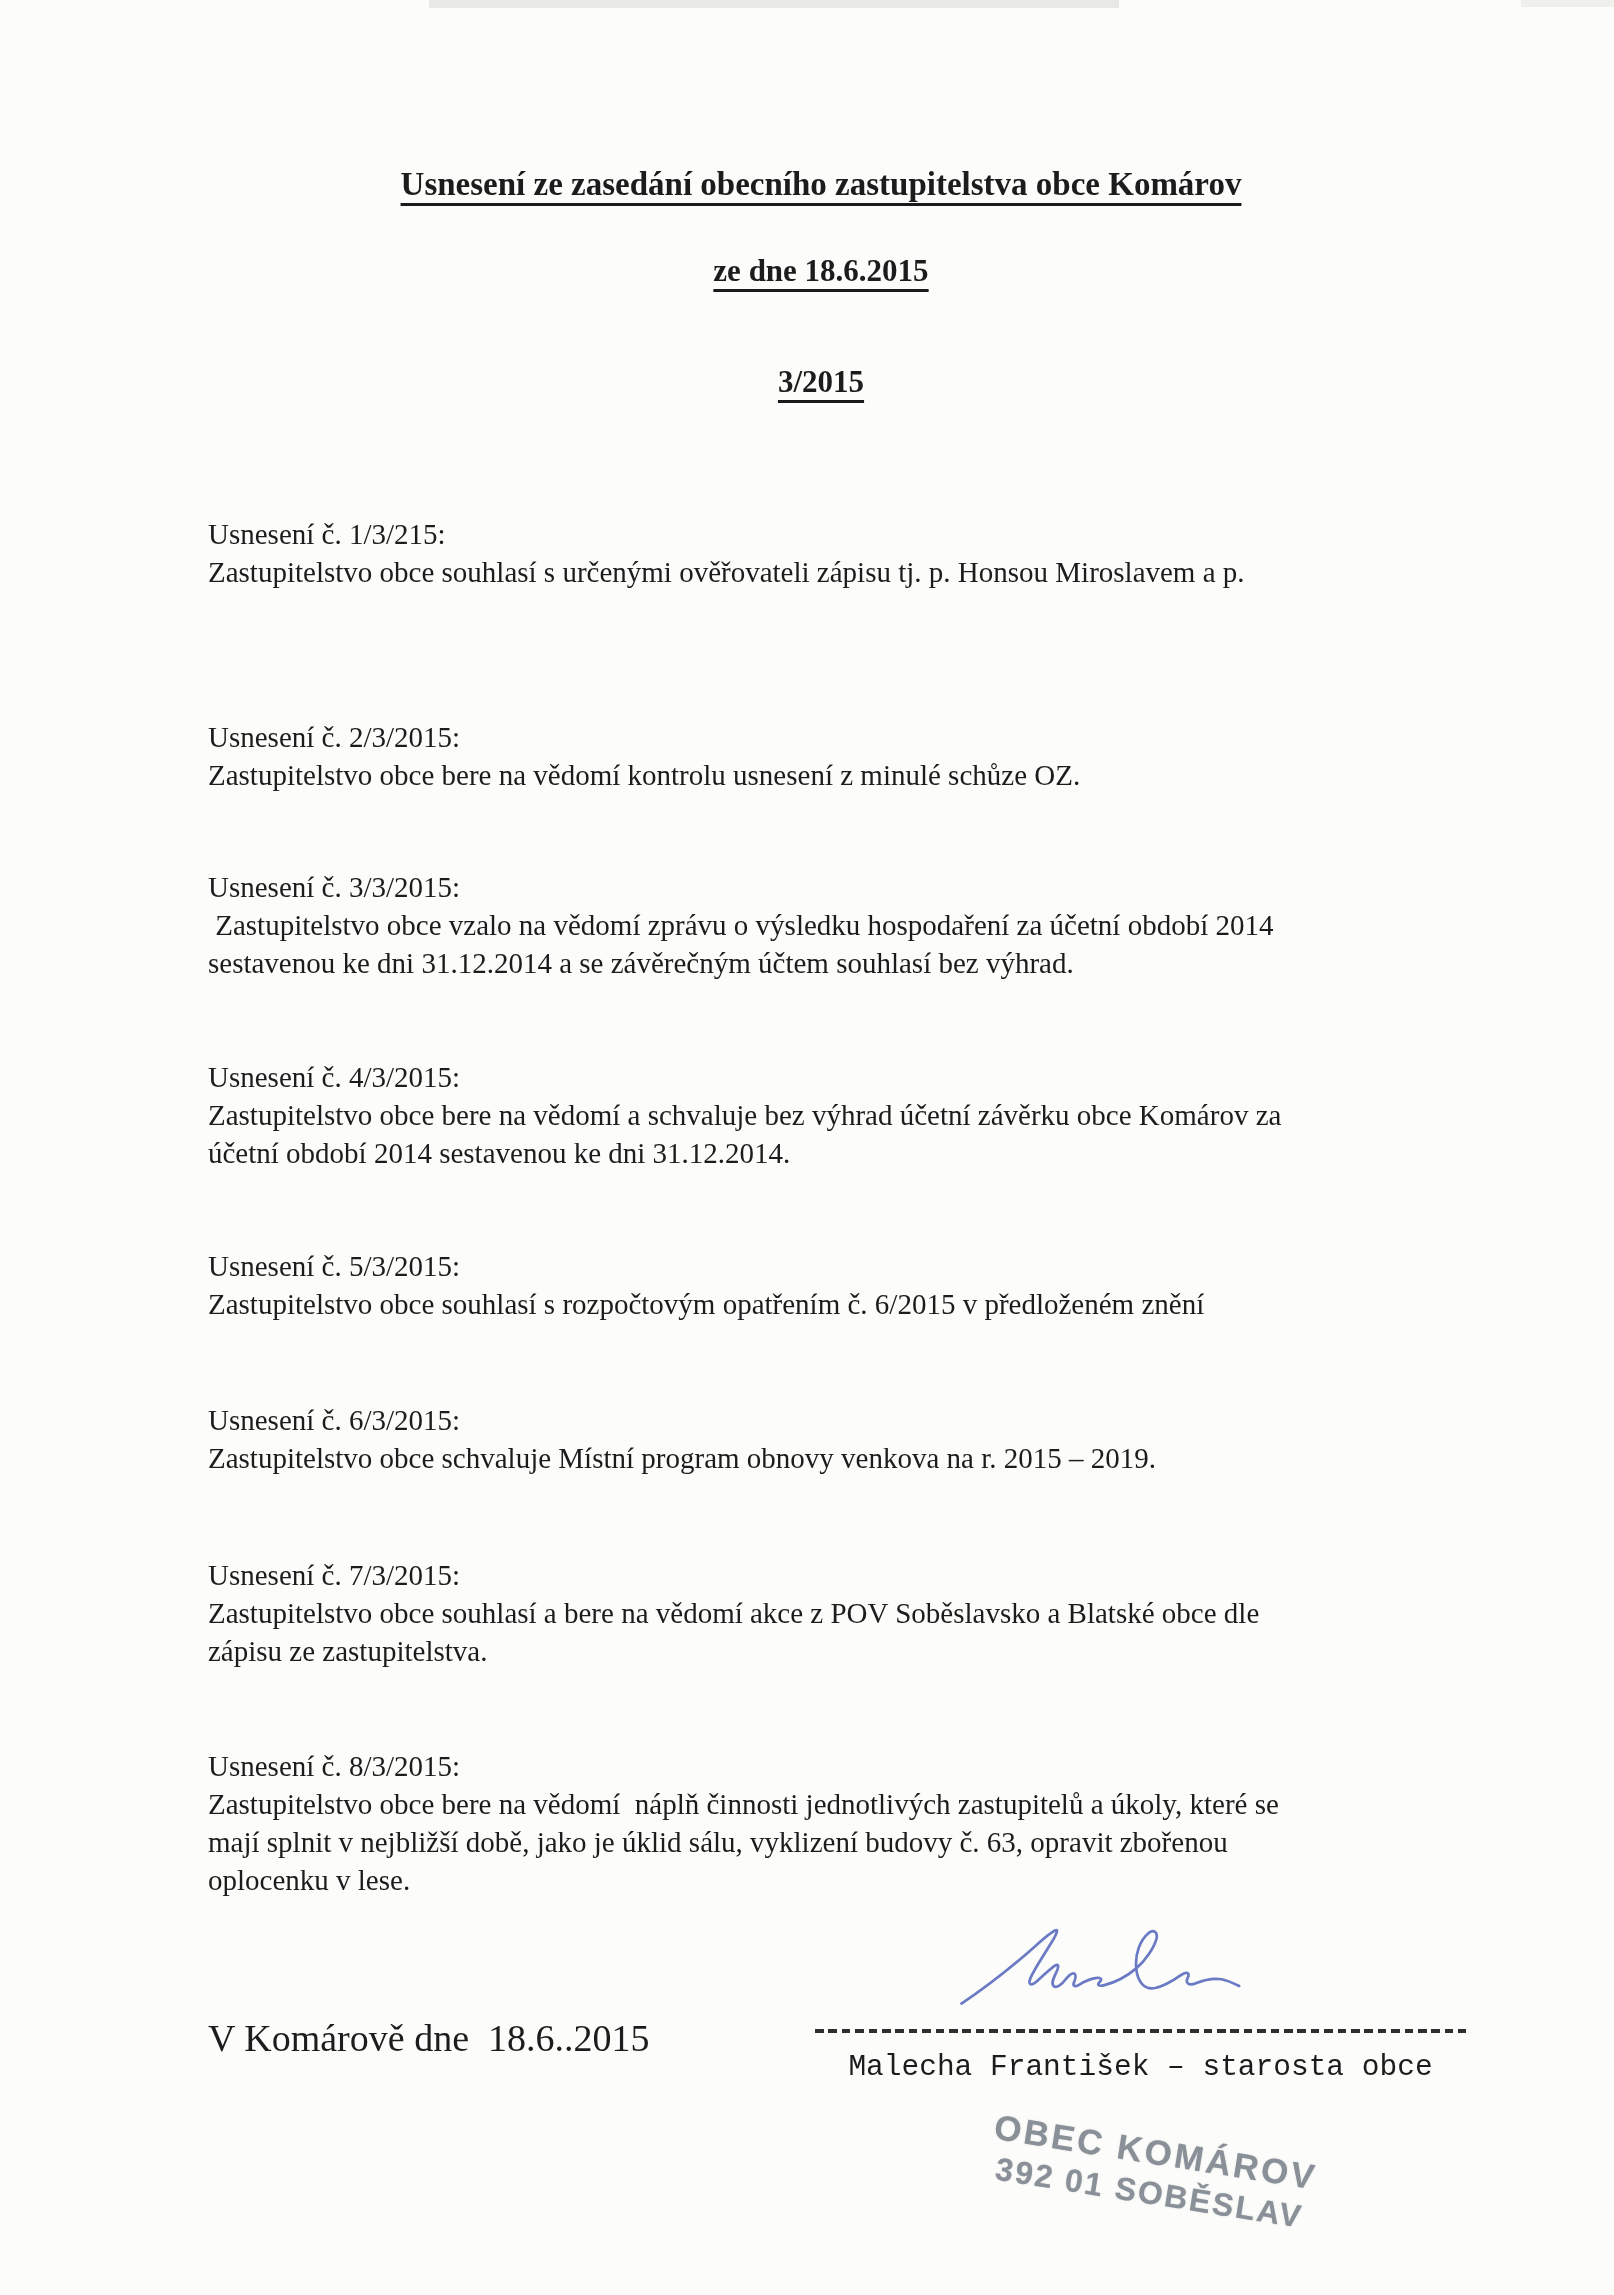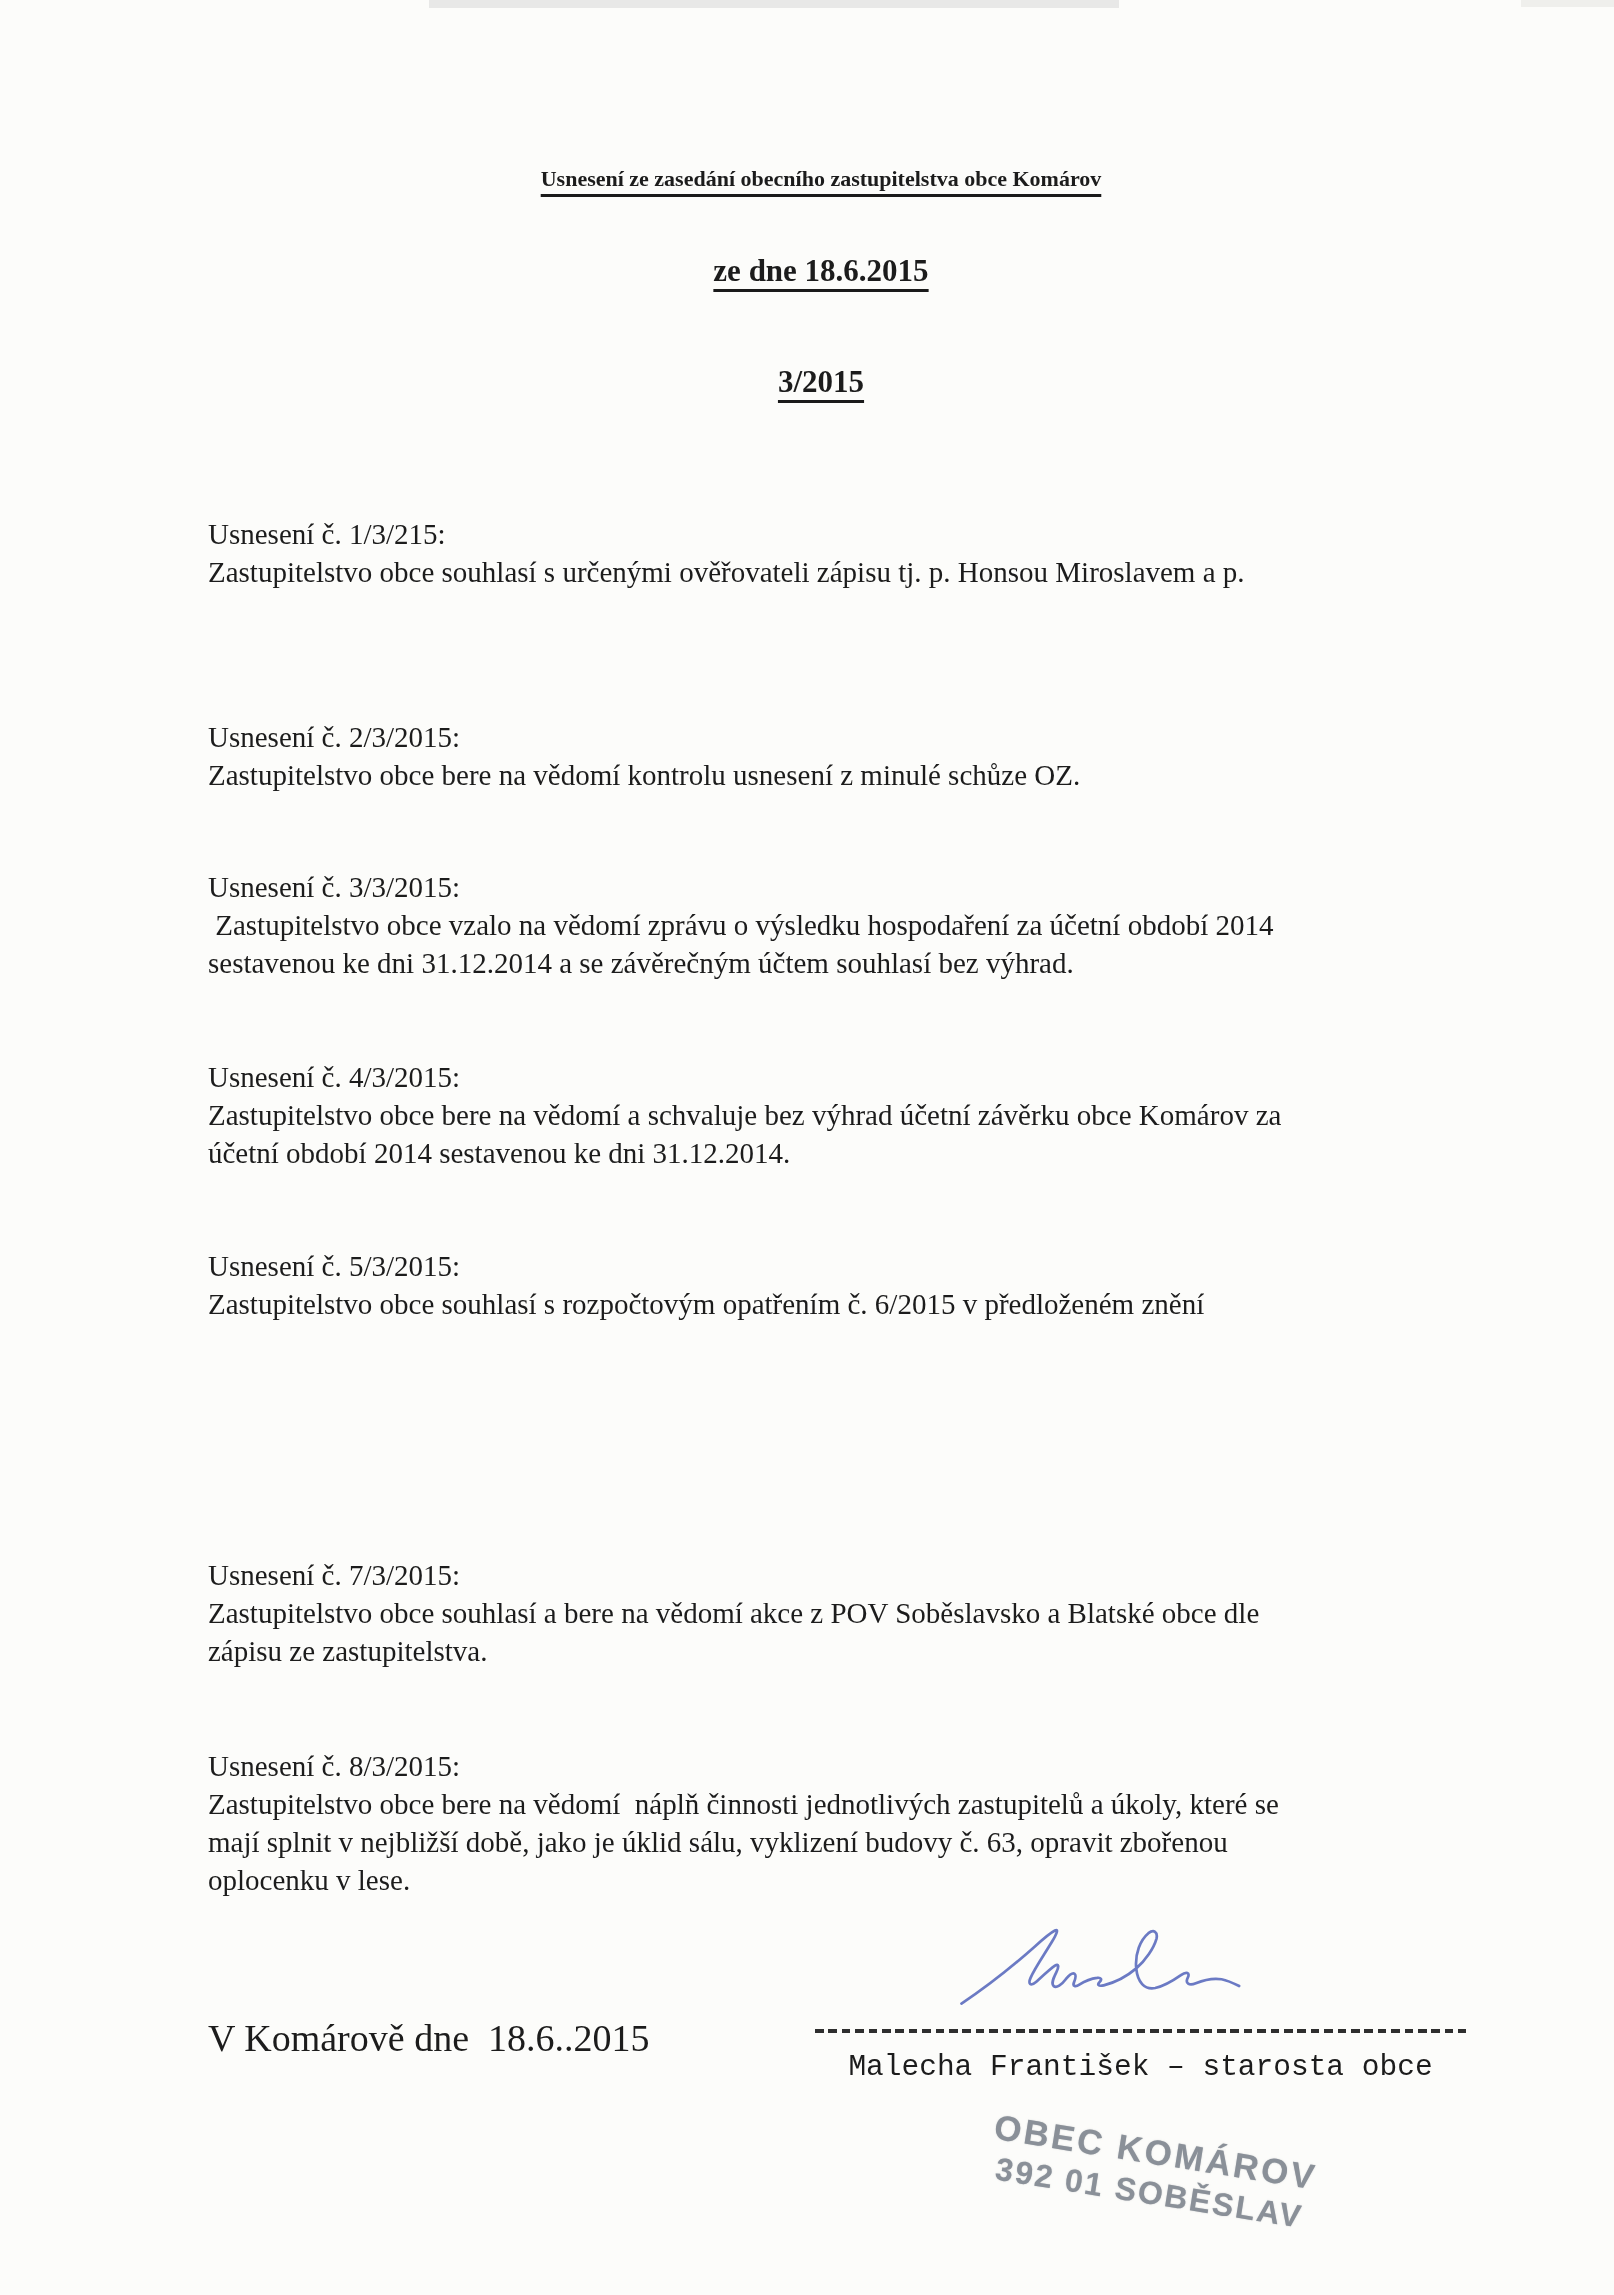--- a/index.html
+++ b/index.html
@@ -10,21 +10,21 @@
     background:#fcfcfa;
     font-family:"Liberation Serif","DejaVu Serif",serif;
     color:#1c1c1c;
     overflow:hidden;
   }
   
   .scan-smudge-1{position:absolute;left:429px;top:0;width:690px;height:8px;background:#e0e0de;opacity:.7;}
   .scan-smudge-2{position:absolute;left:1521px;top:0;width:93px;height:6.7px;background:#ebebe9;opacity:.8;}
 
   .title-block{position:absolute;left:208px;width:1226px;text-align:center;font-weight:bold;}
-  .t1{top:166px;font-size:22px;}
+  .t1{top:166px;font-size:33px;}
   .t2{top:253px;font-size:31px;}
   .t3{top:364px;font-size:31px;}
   .underlined{
     text-decoration:underline;
     text-decoration-thickness:3.4px;
     text-underline-offset:8px;
     text-decoration-color:#1a1a1a;
   }
 
   .section{position:absolute;left:208px;width:1247px;font-size:29px;line-height:38px;}
@@ -96,20 +96,24 @@
     <div class="line">Usnesení č. 4/3/2015:</div>
     <div class="line">Zastupitelstvo obce bere na vědomí a schvaluje bez výhrad účetní závěrku obce Komárov za</div>
     <div class="line">účetní období 2014 sestavenou ke dni 31.12.2014.</div>
   </div>
 
   <div class="section s5">
     <div class="line">Usnesení č. 5/3/2015:</div>
     <div class="line">Zastupitelstvo obce souhlasí s rozpočtovým opatřením č. 6/2015 v předloženém znění</div>
   </div>
 
+  <div class="section s6">
+    <div class="line">Usnesení č. 6/3/2015:</div>
+    <div class="line">Zastupitelstvo obce schvaluje Místní program obnovy venkova na r. 2015 – 2019.</div>
+  </div>
 
   <div class="section s7">
     <div class="line">Usnesení č. 7/3/2015:</div>
     <div class="line">Zastupitelstvo obce souhlasí a bere na vědomí akce z POV Soběslavsko a Blatské obce dle</div>
     <div class="line">zápisu ze zastupitelstva.</div>
   </div>
 
   <div class="section s8">
     <div class="line">Usnesení č. 8/3/2015:</div>
     <div class="line">Zastupitelstvo obce bere na vědomí  náplň činnosti jednotlivých zastupitelů a úkoly, které se</div>

